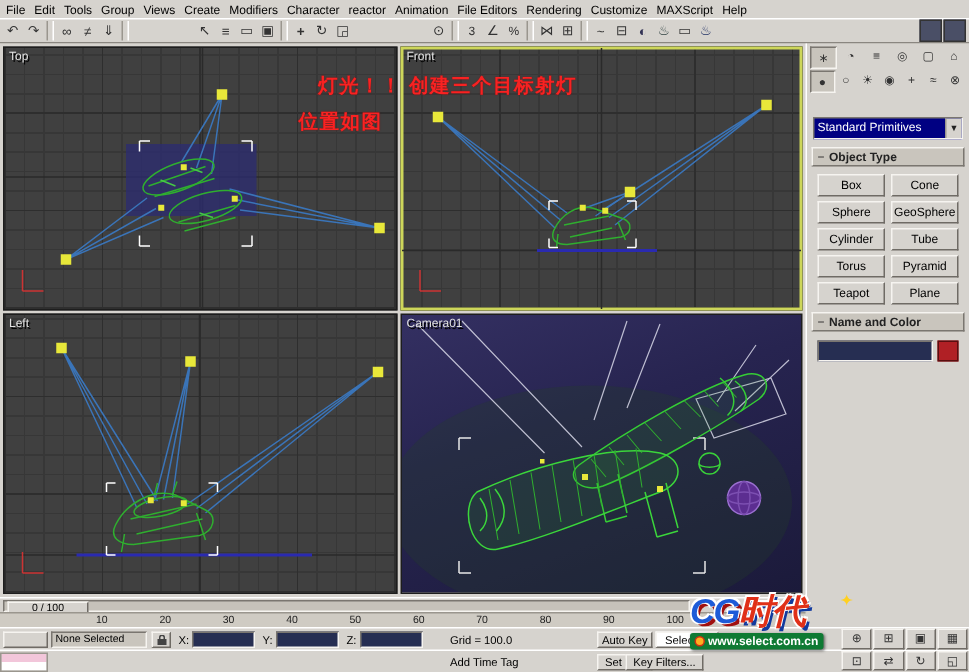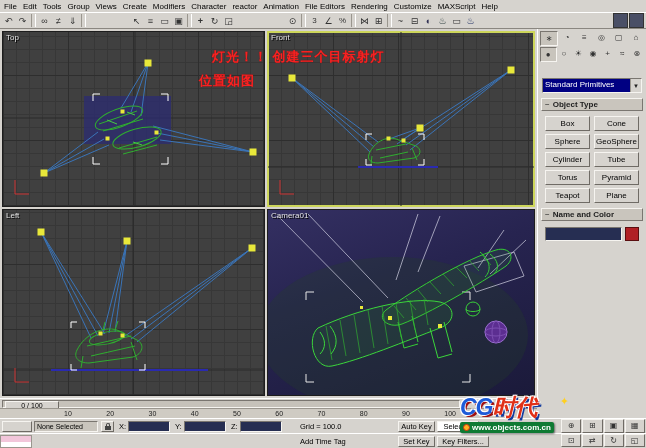--- a/index.html
+++ b/index.html
@@ -389,38 +389,38 @@
     <div class="sfield" style="left:240px;width:42px"></div>
     <span class="sbtxt" style="left:300px">Grid = 100.0</span>
     <div class="sbtn" style="left:398px;width:37px">Auto Key</div>
     <div class="sbtn" style="left:437px;width:42px;background:#fff">Selected</div>
   </div>
 
   <div class="sb" id="sb2">
     <div class="mlist"></div>
     <span class="sbtxt" style="left:300px">Add Time Tag</span>
     <div class="sbtn" style="left:398px;width:37px">Set Key</div>
-    <div class="sbtn" style="left:437px;width:52px">Key Filters...</div>
+    <div class="sbtn" style="left:417px;width:52px">Key Filters...</div>
   </div>
 
   <div class="navs">
     <div class="nbtn n-zoom"></div>
     <div class="nbtn n-zoomall"></div>
     <div class="nbtn n-ext"></div>
     <div class="nbtn n-extall"></div>
     <div class="nbtn n-region"></div>
     <div class="nbtn n-pan"></div>
     <div class="nbtn n-arc"></div>
     <div class="nbtn n-max"></div>
   </div>
 
   <div class="wm">
     <div class="wmtitle">
       <span class="wm1">CG</span><span class="wm2">时代</span>
       <span class="wmstar"></span>
     </div>
     <div class="wmbar">
       <span class="wmdot"></span>
-      <span>www.objects.com.cn</span>
+      <span>www.select.com.cn</span>
     </div>
   </div>
 
 </div>
 
 </body></html>

